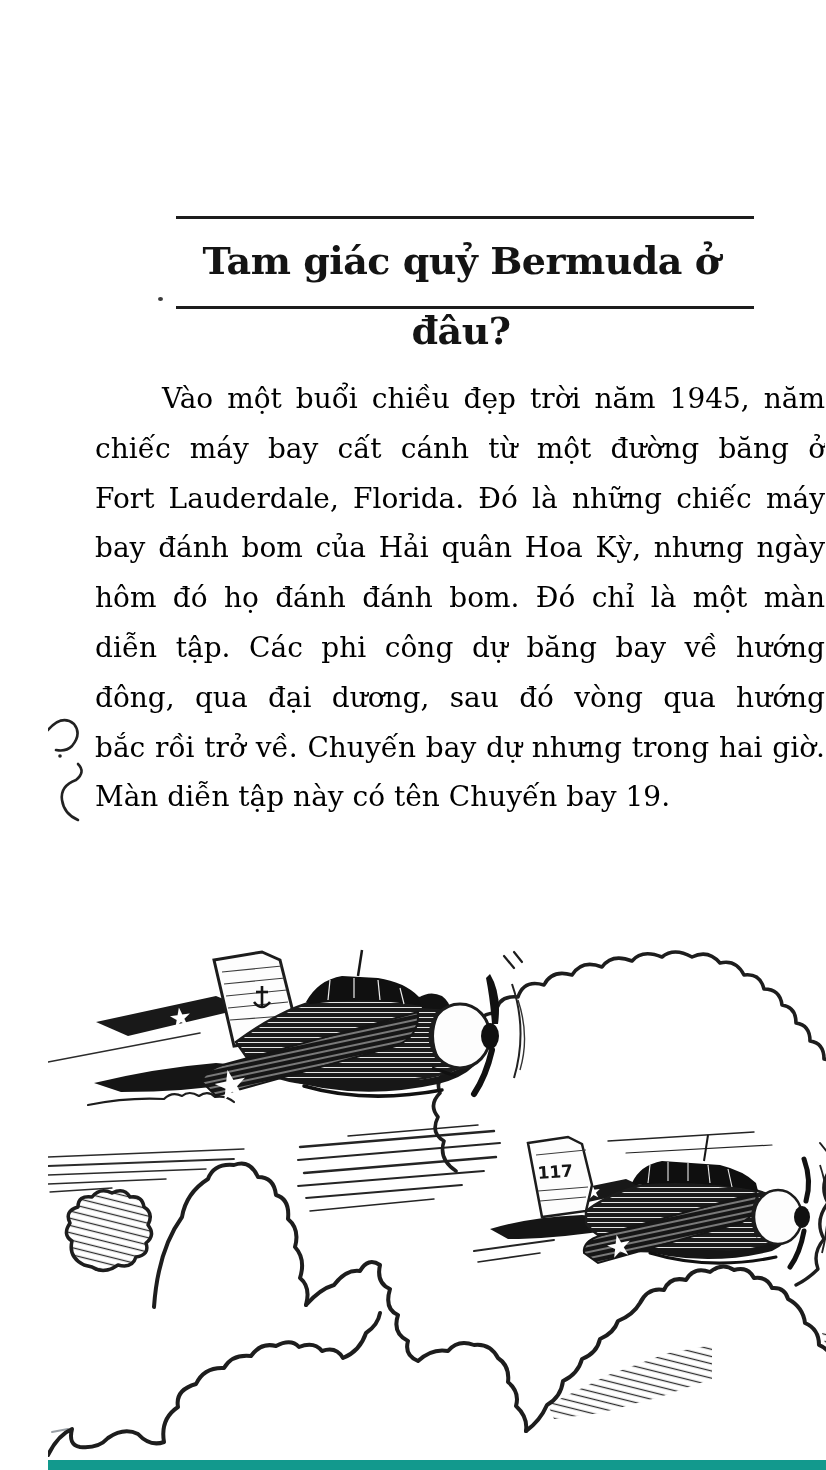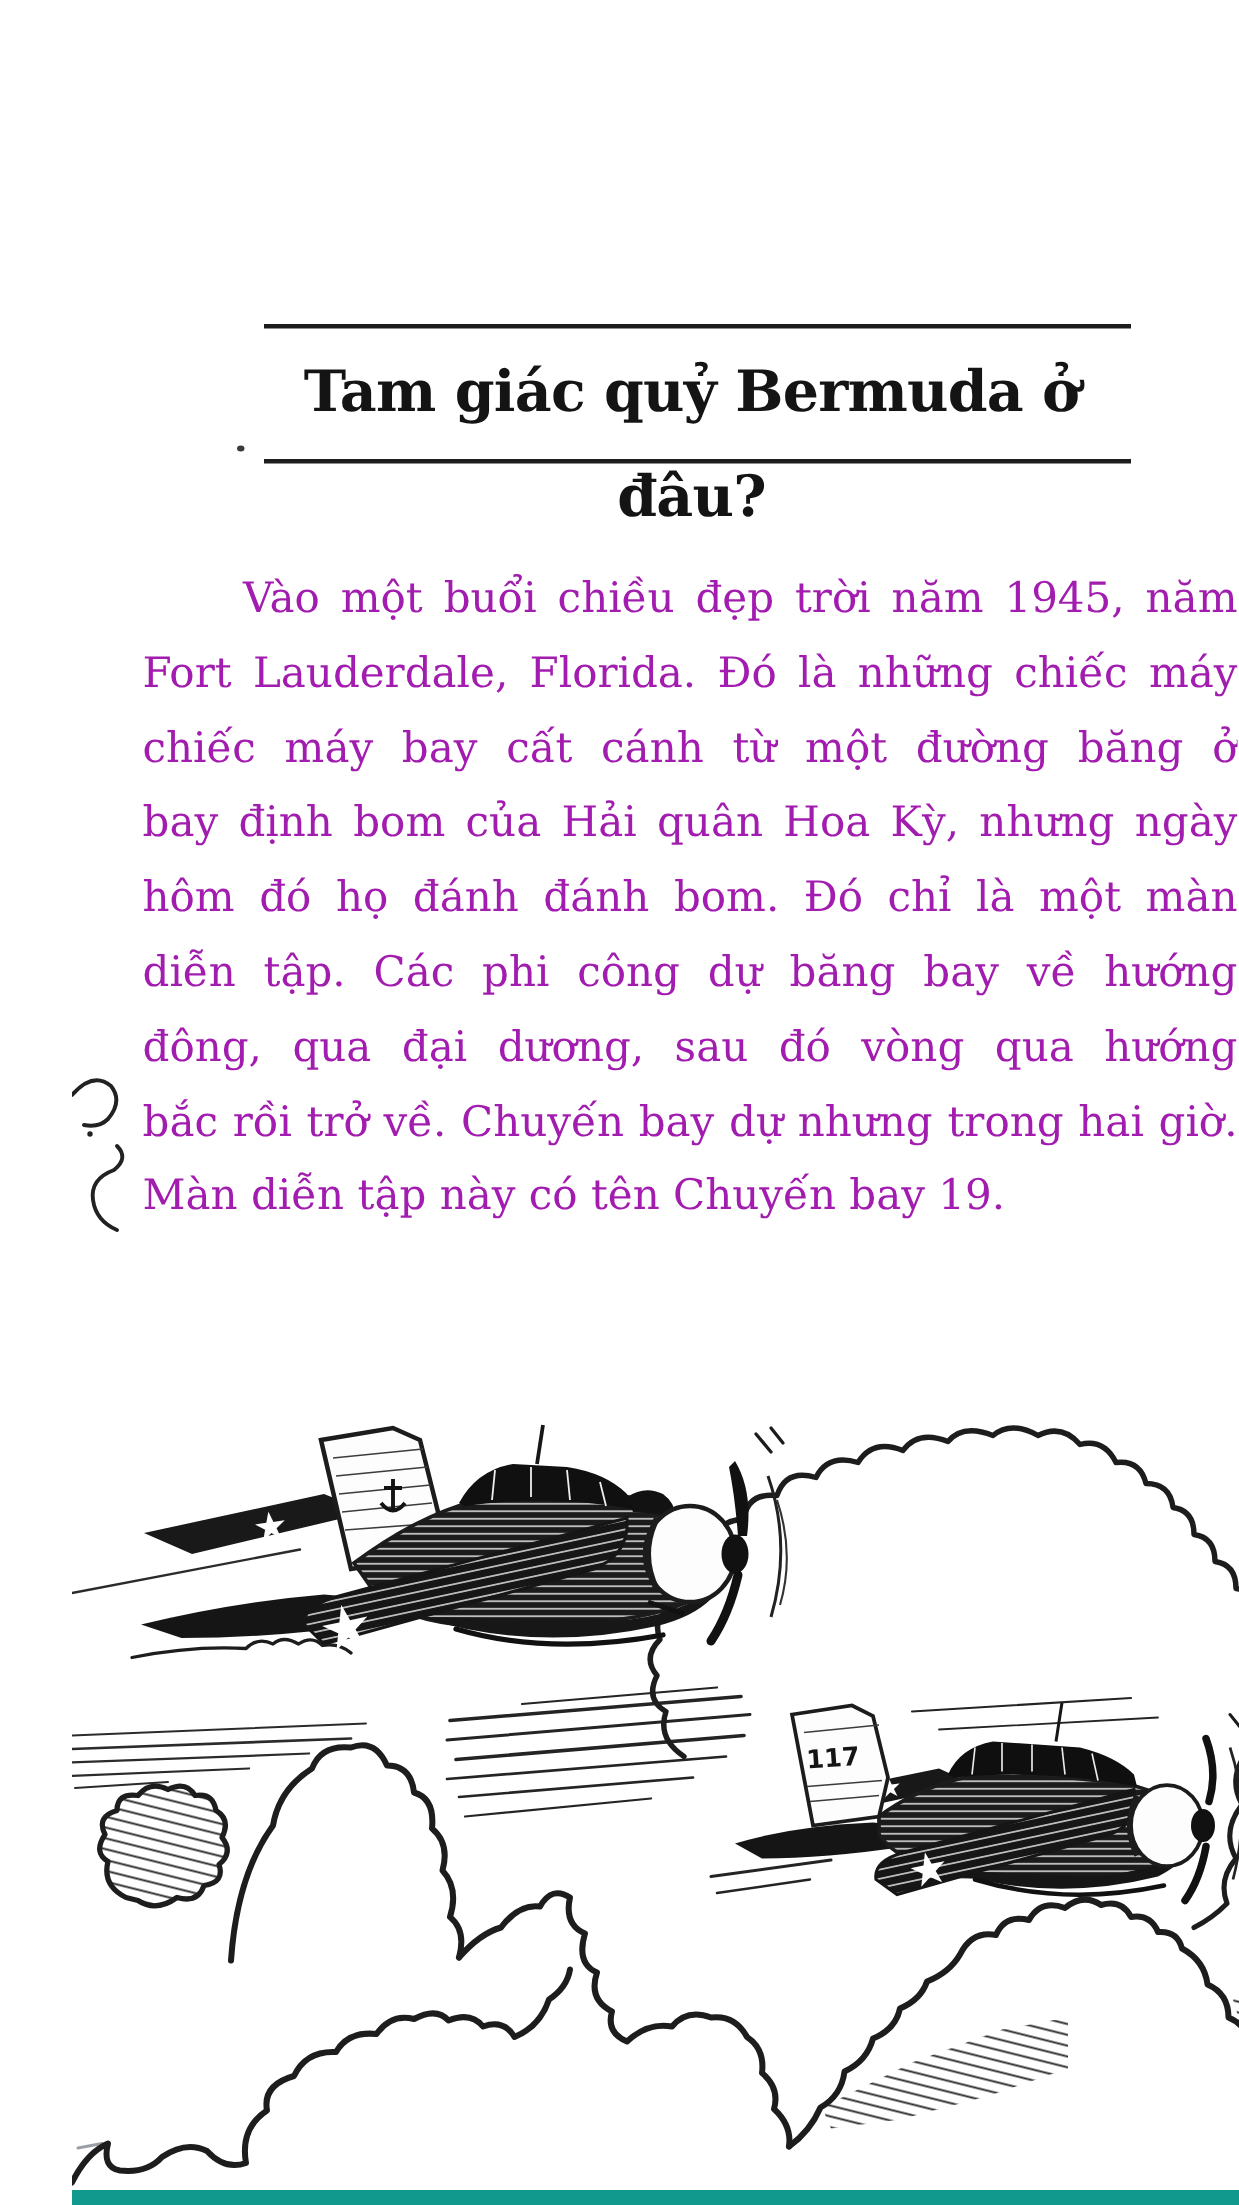--- a/index.html
+++ b/index.html
@@ -13,21 +13,21 @@
   .rule.bottom{top:306px;}
   .page-title{
     position:absolute;left:110px;top:226px;width:606px;height:70px;
     text-align:center;font-weight:700;font-size:38px;line-height:70px;
     letter-spacing:-0.5px;color:#141414;
   }
   .title-dot{position:absolute;left:110px;top:297px;width:5px;height:4px;border-radius:50%;background:#3a3a3a;}
   
   .body-paragraph{
     position:absolute;left:47px;top:374px;width:730px;
-    font-size:28px;color:#a21caf;
+    font-size:28px;color:#000000;
   }
   .pline{
     height:49.8px;line-height:49.8px;overflow:hidden;
     text-align:justify;text-align-last:justify;
   }
   .pline.first{box-sizing:border-box;padding-left:67px;}
   .pline.last{text-align:center;text-align-last:left;}
   
   .illustration{position:absolute;left:0;top:935px;width:826px;height:535px;}
   .edge-marks{position:absolute;left:0;top:712px;width:46px;height:115px;}
@@ -39,23 +39,23 @@
 
 <div class="page">
 
   <div class="rule top"></div>
   <div class="page-title">Tam giác quỷ Bermuda ở đâu?</div>
   <div class="title-dot"></div>
   <div class="rule bottom"></div>
 
   <div class="body-paragraph">
     <div class="pline first">Vào một buổi chiều đẹp trời năm 1945, năm</div>
+    <div class="pline">chiếc máy bay cất cánh từ một đường băng ở</div>
     <div class="pline">Fort Lauderdale, Florida. Đó là những chiếc máy</div>
-    <div class="pline">chiếc máy bay cất cánh từ một đường băng ở</div>
-    <div class="pline">bay định bom của Hải quân Hoa Kỳ, nhưng ngày</div>
+    <div class="pline">bay đánh bom của Hải quân Hoa Kỳ, nhưng ngày</div>
     <div class="pline">hôm đó họ đánh đánh bom. Đó chỉ là một màn</div>
     <div class="pline">diễn tập. Các phi công dự băng bay về hướng</div>
     <div class="pline">đông, qua đại dương, sau đó vòng qua hướng</div>
     <div class="pline">bắc rồi trở về. Chuyến bay dự nhưng trong hai giờ.</div>
     <div class="pline last">Màn diễn tập này có tên Chuyến bay 19.</div>
   </div>
 
   <svg class="edge-marks" viewBox="0 0 46 115" fill="none" stroke="#222" stroke-width="2.6" stroke-linecap="round">
     <path d="M0,18 Q14,2 26,12 Q34,22 24,34 Q18,40 8,38"></path>
     <circle cx="12" cy="44" r="1.8" fill="#222" stroke="none"></circle>

